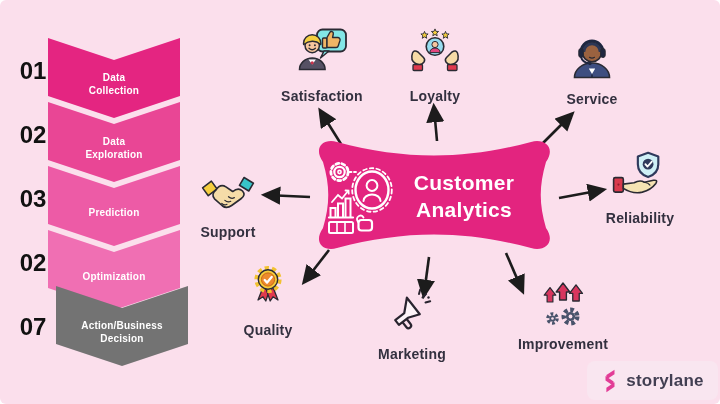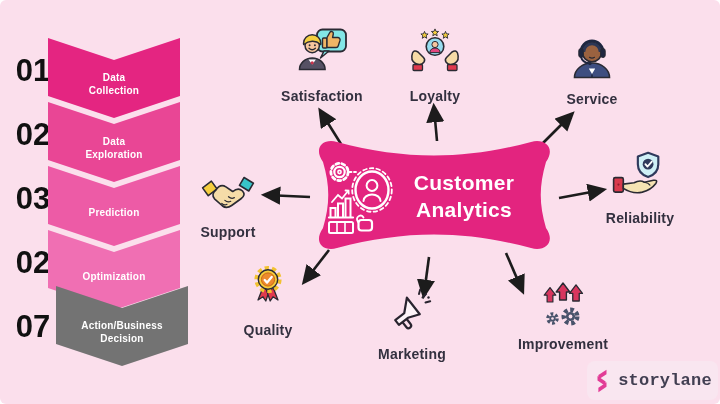--- a/index.html
+++ b/index.html
@@ -1,40 +1,40 @@
 <!DOCTYPE html>
 <html><head>
 <meta charset="utf-8">
 <style>
   html,body{margin:0;padding:0;}
   body{font-family:"Liberation Sans","DejaVu Sans",sans-serif;}
   .stage{position:relative;width:720px;height:404px;overflow:hidden;border-radius:6px;}
   
   .step-num{position:absolute;left:13px;width:40px;height:30px;line-height:30px;
-    text-align:center;font-size:31px;font-weight:700;color:#111;}
+    text-align:center;font-size:24px;font-weight:700;color:#111;}
   .chev{position:absolute;left:48px;width:132px;height:80px;
     clip-path:polygon(0% 0%,50% 27.5%,100% 0%,100% 72.5%,50% 100%,0% 72.5%);
     display:flex;align-items:center;justify-content:center;}
   .chev-label{padding-top:14px;max-width:112px;text-align:center;color:#fff;
     font-size:10px;font-weight:700;line-height:1.28;white-space:pre-line;letter-spacing:.2px;}
   
   .arrows{position:absolute;left:0;top:0;pointer-events:none;}
   .arrows line{stroke:#1C1C1C;stroke-width:2.6;}
   
   .hub-shape{position:absolute;left:311px;top:138px;}
   .hub-icon{position:absolute;left:327px;top:160px;}
   .hub-title{position:absolute;left:398px;top:169px;width:132px;text-align:center;
     color:#fff;font-size:21px;font-weight:800;line-height:1.3;white-space:pre-line;letter-spacing:.3px;}
   
   .sat{position:absolute;width:120px;display:flex;flex-direction:column;align-items:center;gap:8px;}
   .sat-label{font-size:14px;font-weight:600;color:#33303F;letter-spacing:.2px;white-space:nowrap;}
   
   .brand{position:absolute;left:587px;top:361px;width:131px;height:39px;border-radius:8px;
     background:#F9E6F0;display:flex;align-items:center;justify-content:center;gap:7px;cursor:pointer;}
-  .brand-word{font-size:17px;font-weight:700;color:#423F52;letter-spacing:.2px;font-family:Liberation Mono, monospace;}
+  .brand-word{font-size:17px;font-weight:700;color:#423F52;letter-spacing:.2px;}
 </style>
 </head>
 <body>
 
 <div class="stage" style="background-color: rgb(251, 223, 236);">
 
   <div>
     <div class="step-num" style="top:56px">01</div>
     <div class="step-num" style="top:120px">02</div>
     <div class="step-num" style="top:184px">03</div>

